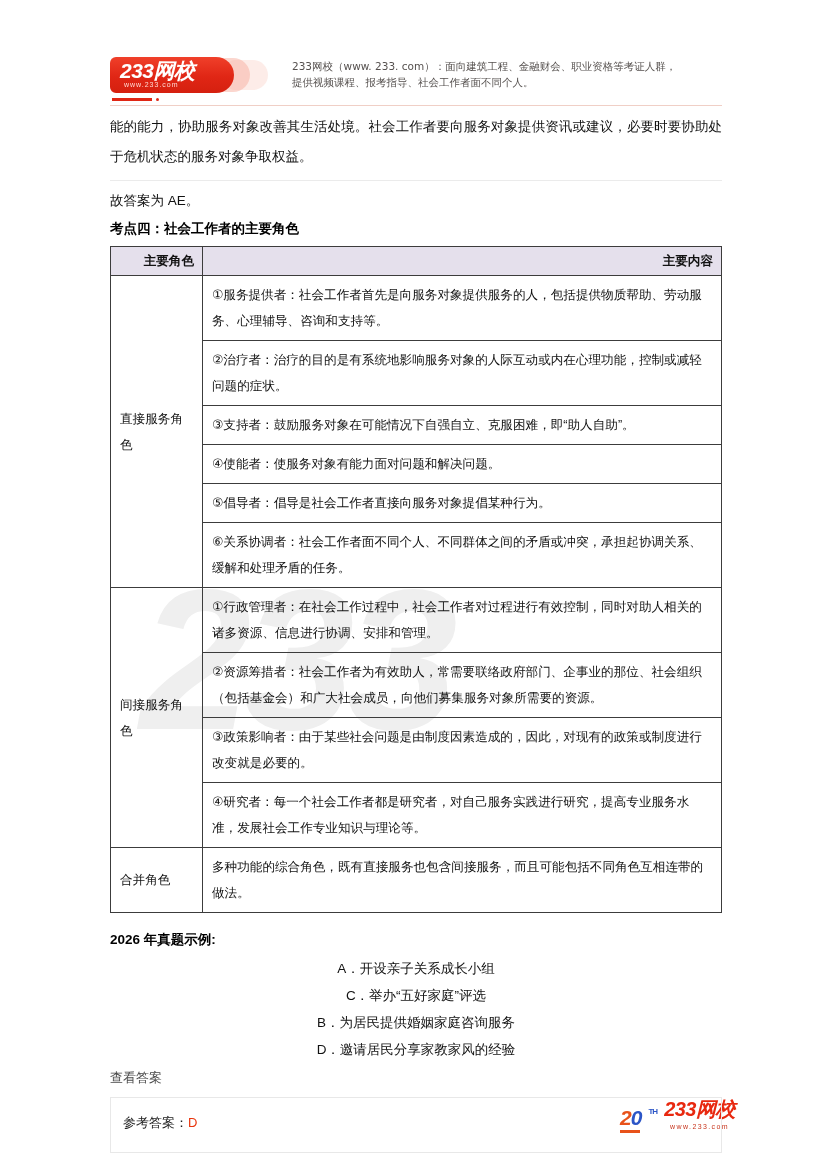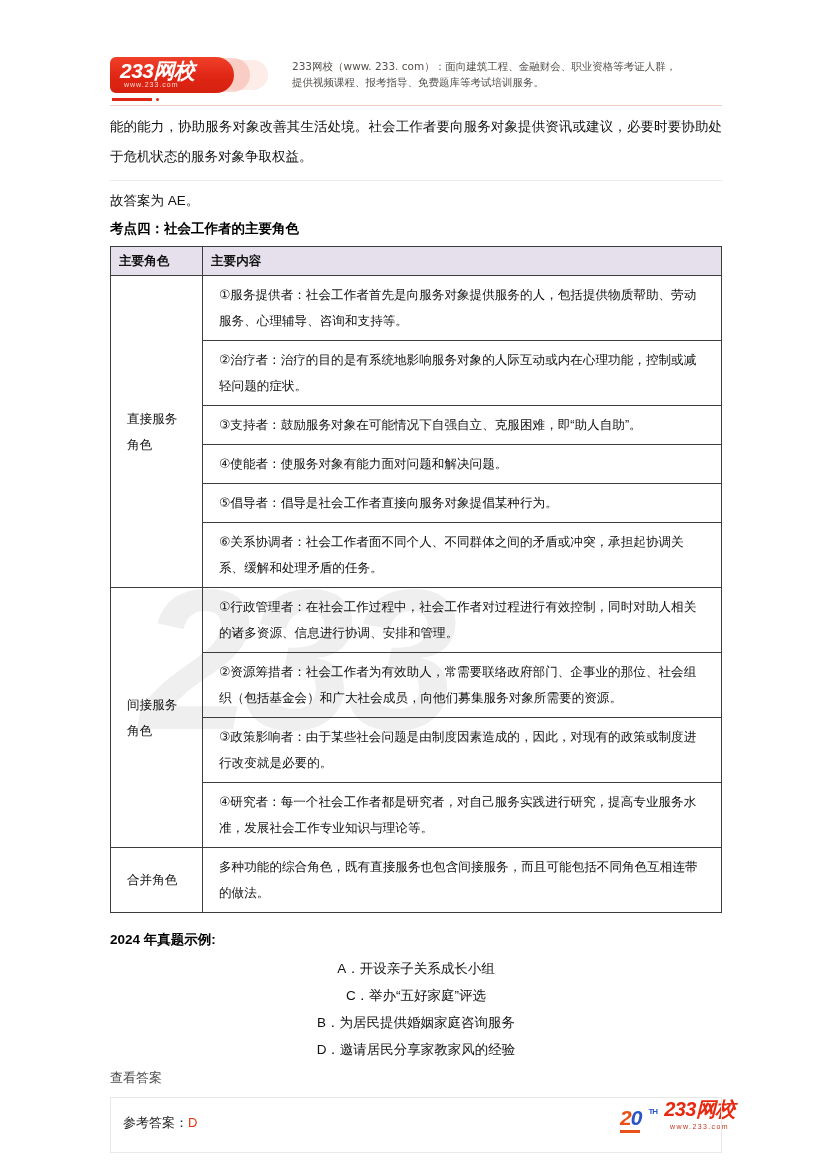--- a/index.html
+++ b/index.html
@@ -148,31 +148,31 @@
 
   
   table.roles {
     width: 100%;
     border-collapse: collapse;
     table-layout: fixed;
     font-size: 12.6px;
   }
   table.roles td, table.roles th {
     border: 1px solid #3c3c3c;
-    padding: 6px 16px;
+    padding: 6px 9px;
     vertical-align: middle;
     line-height: 26px;
     color: #121212;
     font-weight: normal;
     text-align: left;
   }
   table.roles thead th {
     background: #e5e0ec;
     font-weight: bold;
-    text-align: left;
+    text-align: right;
     padding: 3px 8px;
     line-height: 22px;
   }
   td.rolecell {
     text-align: center;
     width: 92px;
     margin-top: 12px;
   }
   .colw { width: 92px; }
 
@@ -306,21 +306,21 @@
         <div class="logo-pill-ghost2"></div>
         <div class="logo-pill-ghost1"></div>
         <div class="logo-pill"></div>
         <div class="logo-text">233网校</div>
         <div class="logo-sub">www.233.com</div>
         <div class="logo-bar"></div>
         <div class="logo-dot"></div>
       </div>
       <div class="header-tagline">
         <div>233网校（www. 233. com）：面向建筑工程、金融财会、职业资格等考证人群，</div>
-        <div>提供视频课程、报考指导、免费题库等考试培训服务。</div>
+        <div>提供视频课程、报考指导、社会工作者面不同个人。</div>
       </div>
     </div>
 
     <p class="para">能的能力，协助服务对象改善其生活处境。社会工作者要向服务对象提供资讯或建议，必要时要协助处于危机状态的服务对象争取权益。</p>
     <div class="rule-light"></div>
 
     <div class="line-note">故答案为 AE。</div>
     <div class="section-head">考点四：社会工作者的主要角色</div>
 
     <table class="roles">
@@ -370,21 +370,21 @@
           <td>④研究者：每一个社会工作者都是研究者，对自己服务实践进行研究，提高专业服务水准，发展社会工作专业知识与理论等。</td>
         </tr>
 
         <tr>
           <td class="rolecell">合并角色</td>
           <td>多种功能的综合角色，既有直接服务也包含间接服务，而且可能包括不同角色互相连带的做法。</td>
         </tr>
       </tbody>
     </table>
 
-    <div class="exam-title">2024 年真题示例:</div>
+    <div class="exam-title">2026 年真题示例:</div>
     <div class="q-opt">A．开设亲子关系成长小组</div>
     <div class="q-opt">C．举办“五好家庭”评选</div>
     <div class="q-opt">B．为居民提供婚姻家庭咨询服务</div>
     <div class="q-opt">D．邀请居民分享家教家风的经验</div>
 
     <div class="show-answer">查看答案</div>
 
     <div class="answer-box">
       <span>参考答案：</span><span class="answer-key">D</span>
     </div>

